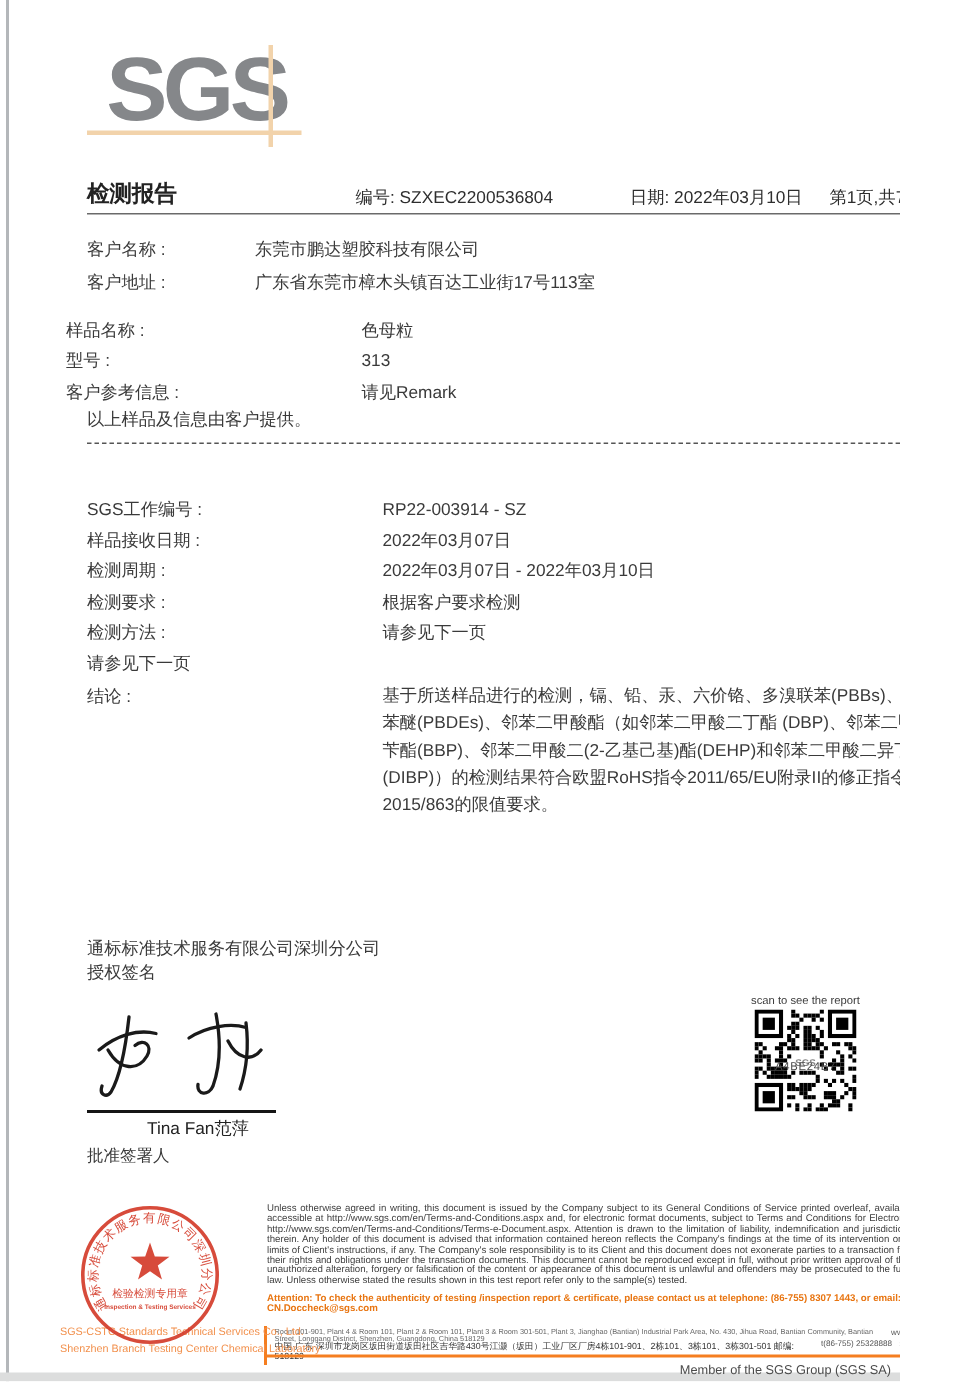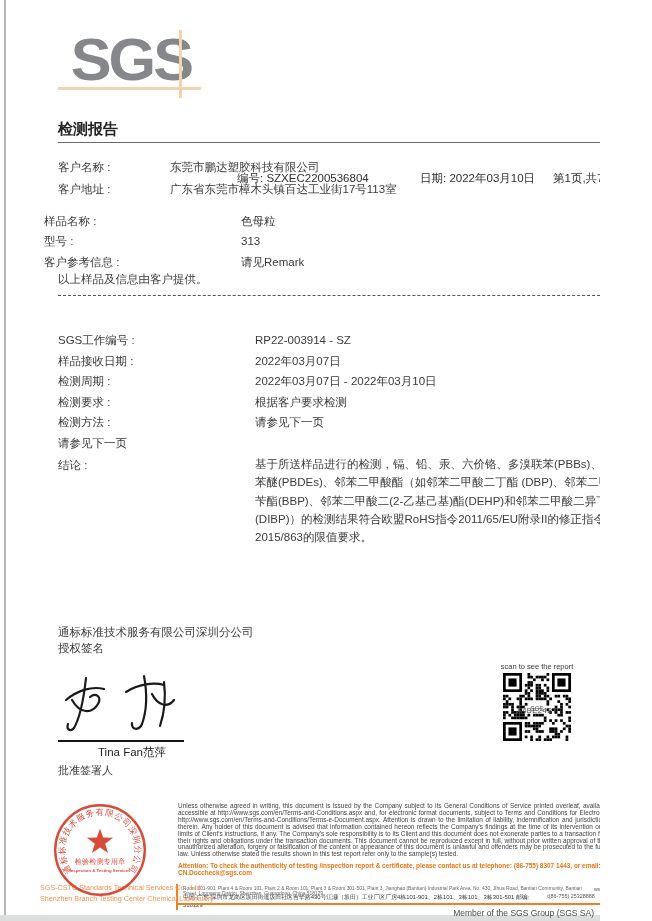--- a/index.html
+++ b/index.html
@@ -12,21 +12,21 @@
   .edge-bottom{position:absolute;left:0;bottom:0;width:100%;height:6px;background:#dcdddd;}
 
   
   .logo-txt{position:absolute;left:72px;top:30px;font-size:60px;font-weight:bold;
     color:var(--logo-gray);letter-spacing:-3px;transform:scaleX(1.02);line-height:1;}
   .logo-hline{position:absolute;left:58px;top:87px;width:143px;height:3px;background:var(--tan);}
   .logo-vline{position:absolute;left:179px;top:30px;width:3px;height:68px;background:var(--tan);}
 
   
   .title{position:absolute;left:58px;top:120px;font-size:15px;font-weight:bold;color:#222;}
-  .meta{position:absolute;top:124px;font-size:11.5px;color:#2e2e2e;white-space:nowrap;margin-top:47px;}
+  .meta{position:absolute;top:124px;font-size:11.5px;color:#2e2e2e;white-space:nowrap;}
   .meta-no{left:237px;} .meta-date{left:420px;} .meta-page{left:553px;}
   .header-rule{position:absolute;left:58px;top:142px;width:592px;height:1px;background:#6a6a6a;}
 
   
   .row{display:flex;font-size:11.5px;color:var(--text);gap:32px;}
   .client-block{position:absolute;left:58px;top:156px;width:560px;}
   .client-block .row{line-height:22px;}
   .client-block .lbl{width:80px;flex:none;}
   .sample-block{position:absolute;left:44px;top:211px;width:580px;}
   .sample-block .row{line-height:20.4px;}

